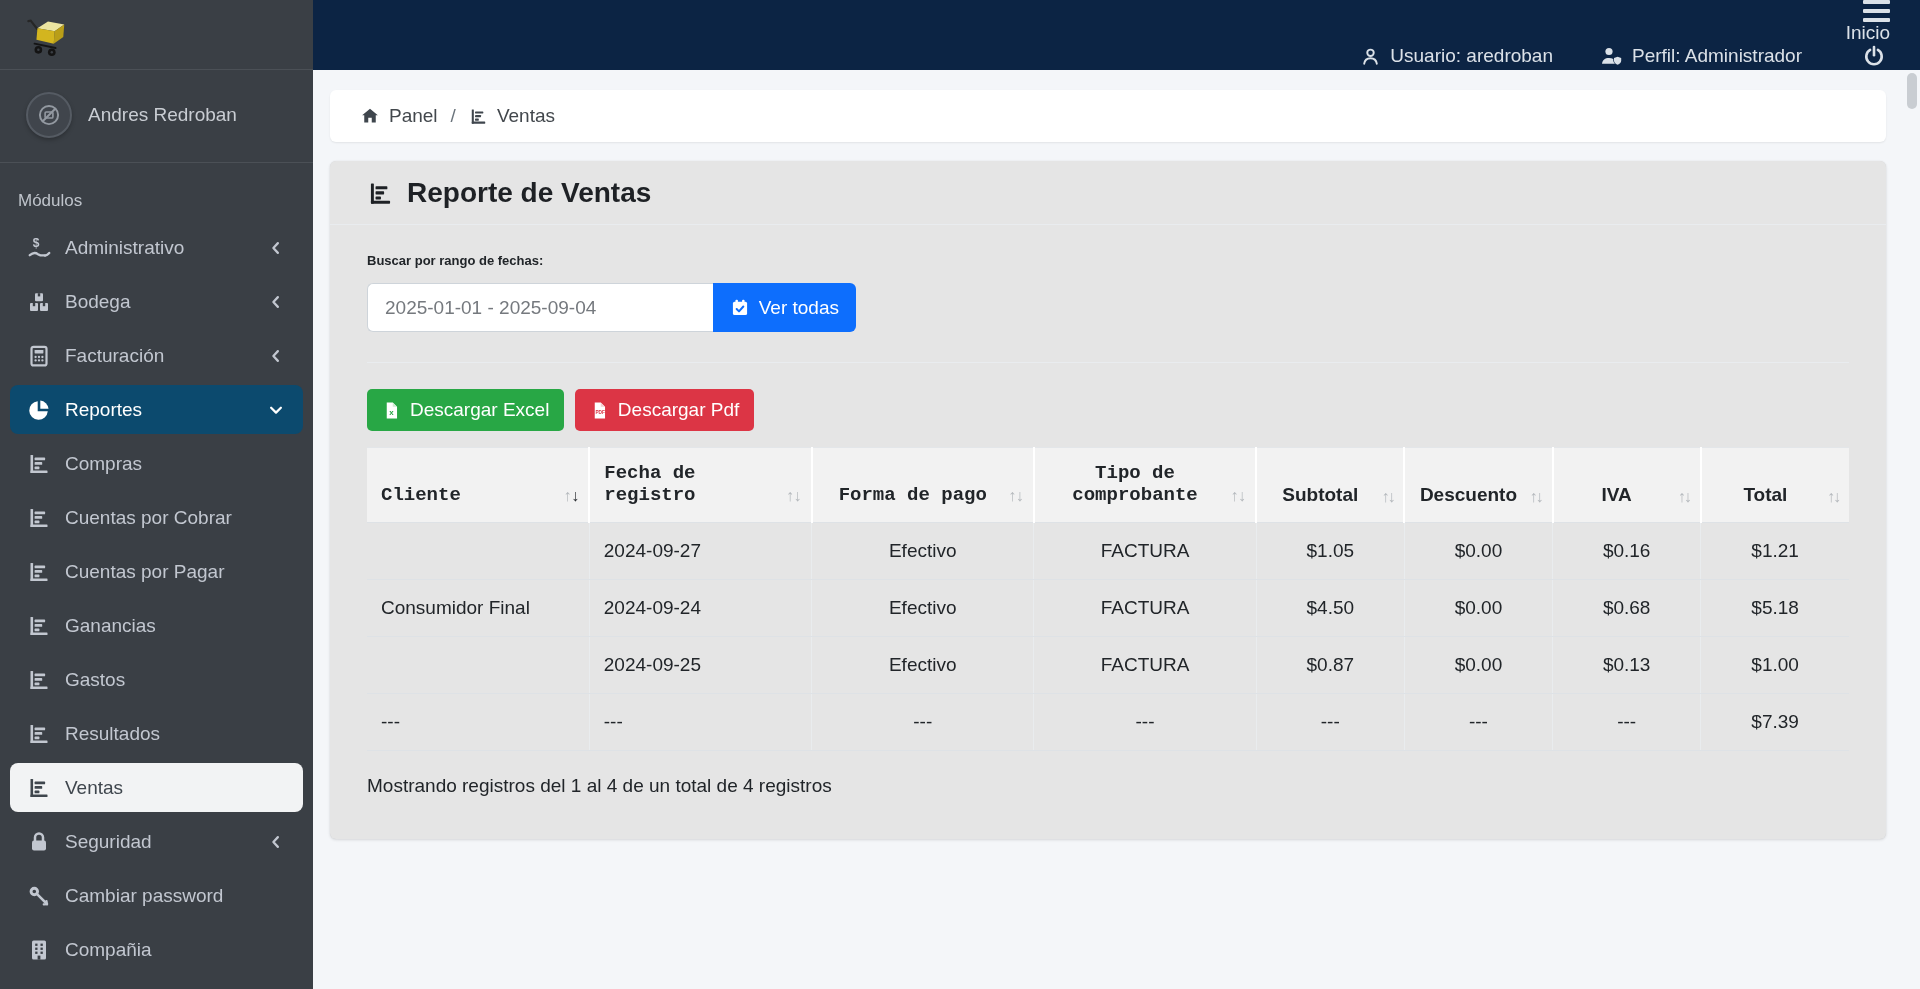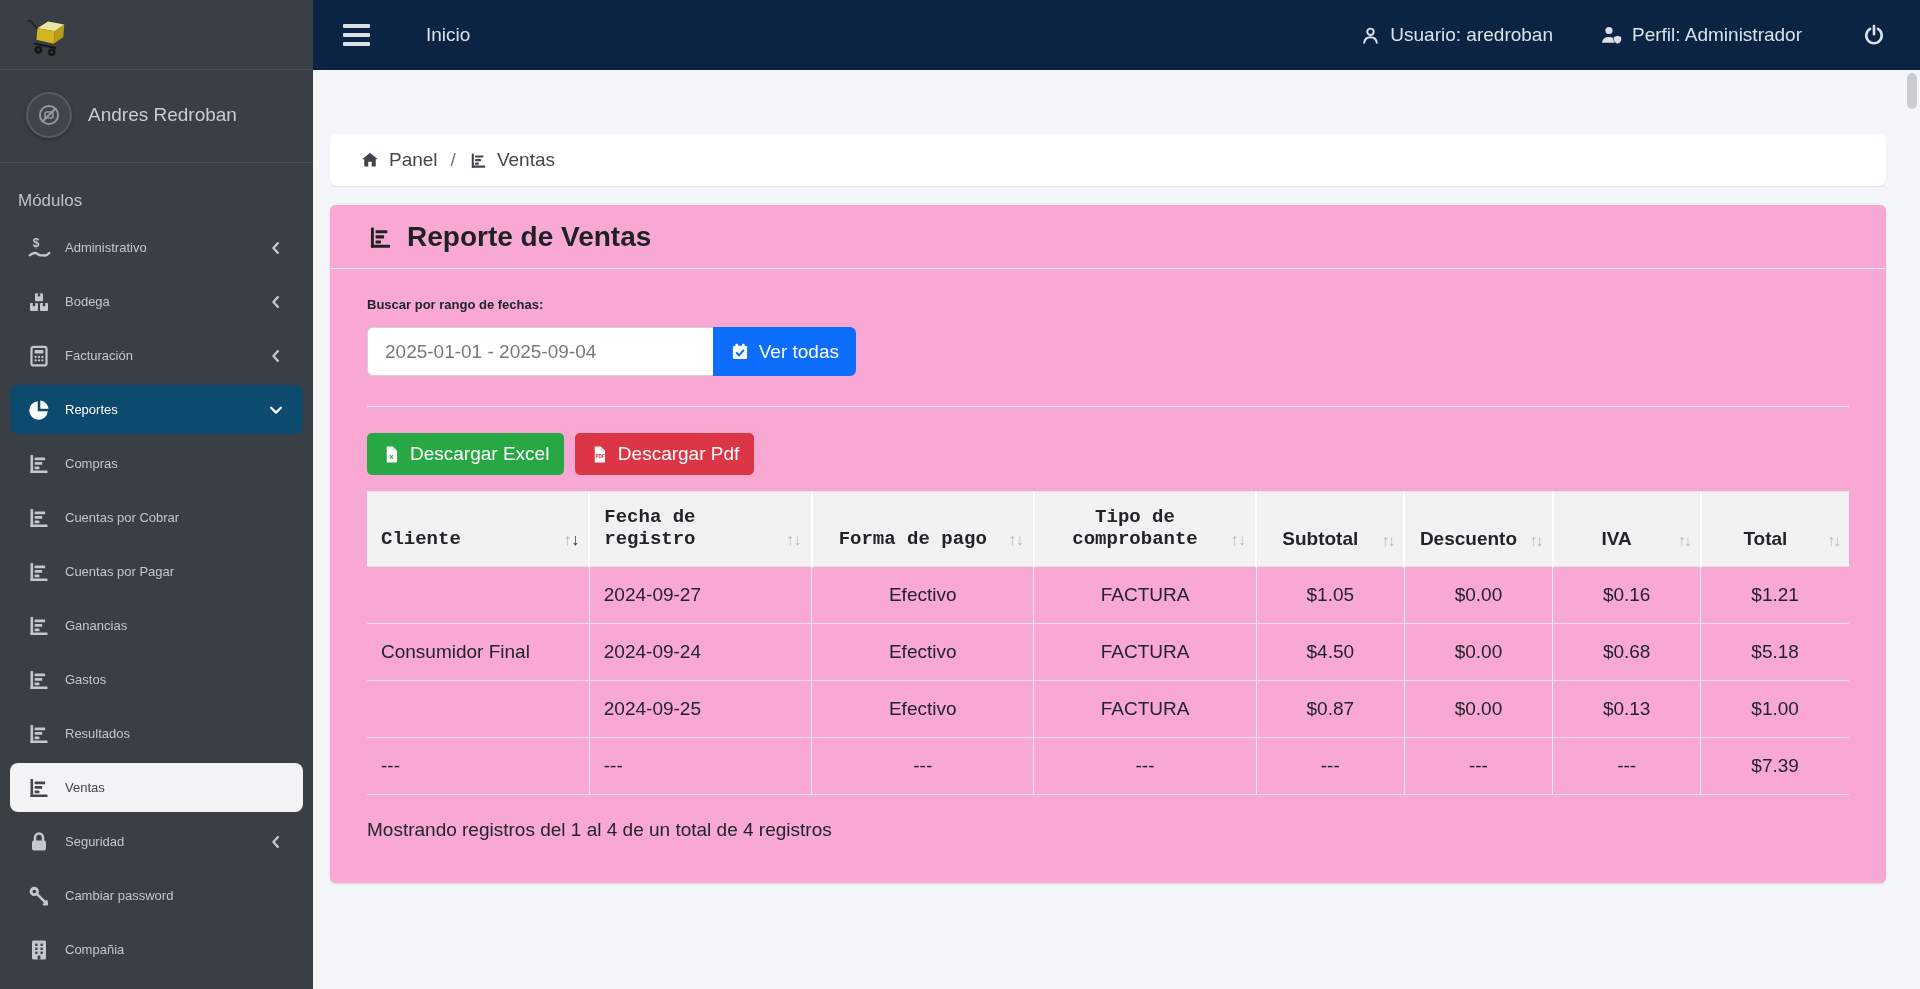--- a/index.html
+++ b/index.html
@@ -8,43 +8,43 @@
 
   .app { display: flex; width: 1920px; height: 989px; position: relative; }
 
   
   .sidebar { width: 313px; min-width: 313px; background: #3a3f45; height: 989px; overflow: hidden; display: flex; flex-direction: column; }
   .brand { height: 70px; display: flex; align-items: center; padding-left: 24px; border-bottom: 1px solid #4b5056; }
   .user-panel { display: flex; align-items: center; gap: 16px; padding: 22px 16px 24px 26px; border-bottom: 1px solid #4b5056; }
   .avatar { width: 46px; height: 46px; border-radius: 50%; background: #40454c; border: 2px solid #555b63; display: flex; align-items: center; justify-content: center; color: #9399a1; flex: 0 0 auto; box-shadow: 0 2px 4px rgba(0,0,0,.25); }
   .user-name { color: #c9cdd3; font-size: 19px; }
   .section-label { color: #bfc4cb; font-size: 17px; padding: 28px 16px 12px 18px; }
-  .nav-item { height: 49px; margin: 0 10px 5px 10px; border-radius: 8px; display: flex; align-items: center; padding: 0 18px 0 17px; color: #c2c7d0; font-size: 13px; cursor: pointer; }
+  .nav-item { height: 49px; margin: 0 10px 5px 10px; border-radius: 8px; display: flex; align-items: center; padding: 0 18px 0 17px; color: #c2c7d0; font-size: 19px; cursor: pointer; }
   .nav-item .ico { width: 24px; height: 24px; margin-right: 14px; flex: 0 0 auto; }
   .nav-item .chev { margin-left: auto; width: 18px; height: 18px; }
   .nav-item.active-dark { background: #0c4a6e; color: #ffffff; }
   .nav-item.active-light { background: #f2f3f4; color: #3f464d; }
 
   
   .main { flex: 1; display: flex; flex-direction: column; background: #f4f6f9; }
-  .navbar { height: 70px; background: #0c2444; display: flex; align-items: center; color: #dbe1e8; font-size: 19px; padding: 0 30px 0 30px; }
+  .navbar { height: 70px; background: #0c2444; display: flex; align-items: flex-end; color: #dbe1e8; font-size: 19px; padding: 0 30px 0 30px; flex-direction: column; }
   .hamburger { width: 27px; display: flex; flex-direction: column; gap: 5px; cursor: pointer; }
   .hamburger span { display: block; height: 4px; background: #dbe1e8; border-radius: 1px; }
   .nav-home { margin-left: 56px; cursor: pointer; }
   .nav-right { margin-left: auto; display: flex; align-items: center; }
   .nav-chip { display: flex; align-items: center; gap: 9px; }
   .nav-chip + .nav-chip { margin-left: 46px; }
   .power-btn { margin-left: 60px; margin-right: 4px; cursor: pointer; display: flex; align-items: center; }
 
-  .content { padding: 20px 34px 0 17px; flex: 1; margin-top: 44px; }
+  .content { padding: 20px 34px 0 17px; flex: 1; }
 
   .breadcrumb-card { background: #fff; border-radius: 6px; box-shadow: 0 1px 2px rgba(0,0,0,.08); padding: 15px 30px; display: flex; align-items: center; gap: 9px; font-size: 19px; color: #42474c; margin-bottom: 19px; }
   .breadcrumb-card .sep { color: #6c757d; margin: 0 4px; }
 
-  .card { background: #f9a8d4; border-radius: 6px; box-shadow: 0 1px 3px rgba(0,0,0,.12), 0 0 1px rgba(0,0,0,.1); overflow: hidden; }
+  .card { background: #e5e5e5; border-radius: 6px; box-shadow: 0 1px 3px rgba(0,0,0,.12), 0 0 1px rgba(0,0,0,.1); overflow: hidden; }
   .card-header { display: flex; align-items: center; gap: 13px; padding: 16px 37px 15px 37px; border-bottom: 1px solid #e9ecef; font-size: 28px; font-weight: bold; color: #1e2125; }
   .card-body { padding: 28px 37px 42px 37px; }
 
   .search-label { font-size: 13px; font-weight: bold; color: #212529; margin-bottom: 15px; }
   .input-group { display: flex; width: 489px; height: 49px; }
   .date-input { flex: 1; border: 1px solid #ced4da; border-right: none; border-radius: 6px 0 0 6px; padding: 0 17px; font-size: 19px; color: #75797e; font-family: "Liberation Sans", sans-serif; outline: none; background: #fff; }
   .btn { border: none; cursor: pointer; display: inline-flex; align-items: center; gap: 9px; color: #fff; font-size: 19px; font-family: "Liberation Sans", sans-serif; }
   .btn-primary { background: #0d6efd; border-radius: 0 6px 6px 0; padding: 0 17px; }
   .divider { border: none; border-top: 1px solid #e9ecef; margin: 30px 0 26px 0; }
   .btn-excel { background: #28a745; border-radius: 5px; height: 42px; padding: 0 15px; margin-right: 6px; }

